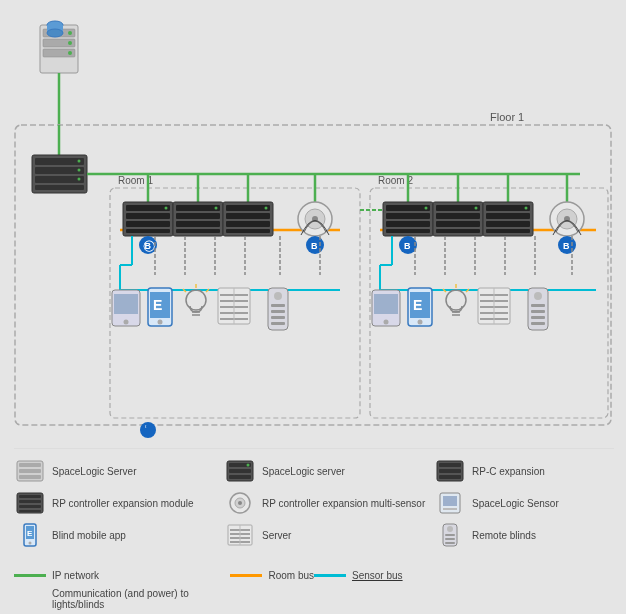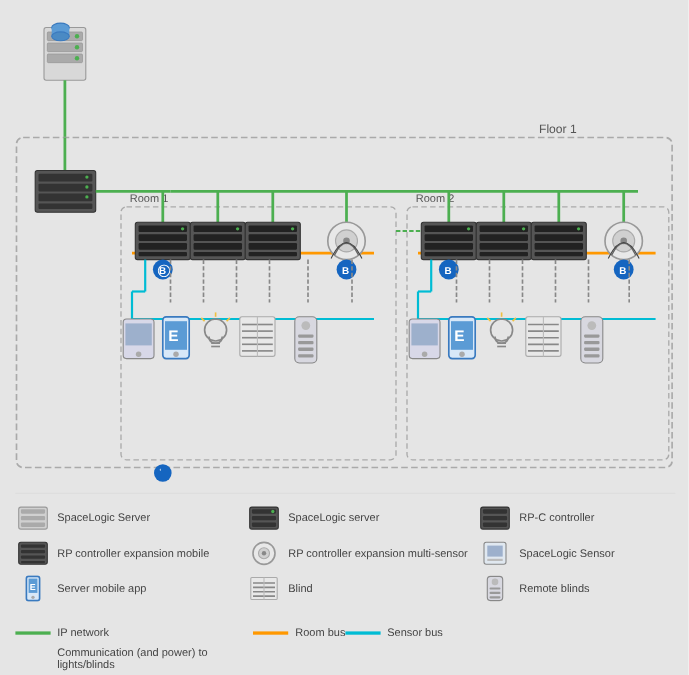--- a/index.html
+++ b/index.html
@@ -386,34 +386,34 @@
         </div>
         <div class="legend-item">
           <div class="legend-icon">
             <svg width="30" height="24" viewBox="0 0 30 24">
               <rect x="2" y="2" width="26" height="20" rx="2" fill="#555" stroke="#333" stroke-width="1"></rect>
               <rect x="4" y="4" width="22" height="4" rx="1" fill="#333"></rect>
               <rect x="4" y="10" width="22" height="4" rx="1" fill="#333"></rect>
               <rect x="4" y="16" width="22" height="4" rx="1" fill="#333"></rect>
             </svg>
           </div>
-          <span class="legend-text">RP-C controller</span>
+          <span class="legend-text">RP-C expansion</span>
         </div>
 
         <div class="legend-item">
           <div class="legend-icon">
             <svg width="30" height="24" viewBox="0 0 30 24">
               <rect x="2" y="2" width="26" height="20" rx="2" fill="#555" stroke="#333" stroke-width="1"></rect>
               <rect x="4" y="4" width="22" height="3" rx="1" fill="#333"></rect>
               <rect x="4" y="9" width="22" height="3" rx="1" fill="#333"></rect>
               <rect x="4" y="14" width="22" height="3" rx="1" fill="#333"></rect>
               <rect x="4" y="19" width="22" height="2" rx="1" fill="#333"></rect>
             </svg>
           </div>
-          <span class="legend-text">RP controller expansion mobile</span>
+          <span class="legend-text">RP controller expansion module</span>
         </div>
         <div class="legend-item">
           <div class="legend-icon">
             <svg width="30" height="24" viewBox="0 0 30 24">
               <circle cx="15" cy="12" r="10" fill="#e8e8e8" stroke="#999" stroke-width="1.5"></circle>
               <circle cx="15" cy="12" r="5" fill="#d0d0d0" stroke="#aaa" stroke-width="1"></circle>
               <circle cx="15" cy="12" r="2" fill="#888"></circle>
             </svg>
           </div>
           <span class="legend-text">RP controller expansion multi-sensor</span>
@@ -431,34 +431,34 @@
 
         <div class="legend-item">
           <div class="legend-icon">
             <svg width="30" height="24" viewBox="0 0 30 24">
               <rect x="9" y="1" width="12" height="22" rx="2" fill="#d8e8f8" stroke="#3a7abf" stroke-width="1.5"></rect>
               <rect x="11" y="3" width="8" height="13" fill="#5b9bd5"></rect>
               <text x="12" y="13" font-size="8" font-weight="bold" fill="white" font-family="Arial">E</text>
               <circle cx="15" cy="20" r="1.5" fill="#aaa"></circle>
             </svg>
           </div>
-          <span class="legend-text">Server mobile app</span>
+          <span class="legend-text">Blind mobile app</span>
         </div>
         <div class="legend-item">
           <div class="legend-icon">
             <svg width="30" height="24" viewBox="0 0 30 24">
               <rect x="3" y="2" width="24" height="20" rx="1" fill="#e8e8e8" stroke="#aaa" stroke-width="1"></rect>
               <line x1="5" y1="7" x2="25" y2="7" stroke="#888" stroke-width="1.5"></line>
               <line x1="5" y1="11" x2="25" y2="11" stroke="#888" stroke-width="1.5"></line>
               <line x1="5" y1="15" x2="25" y2="15" stroke="#888" stroke-width="1.5"></line>
               <line x1="5" y1="19" x2="25" y2="19" stroke="#888" stroke-width="1.5"></line>
               <line x1="15" y1="2" x2="15" y2="22" stroke="#bbb" stroke-width="1"></line>
             </svg>
           </div>
-          <span class="legend-text">Blind</span>
+          <span class="legend-text">Server</span>
         </div>
 
         <div class="legend-item">
           <div class="legend-icon">
             <svg width="30" height="24" viewBox="0 0 30 24">
               <rect x="8" y="1" width="14" height="22" rx="3" fill="#d8d8e0" stroke="#888" stroke-width="1"></rect>
               <circle cx="15" cy="6" r="3" fill="#bbb"></circle>
               <rect x="10" y="11" width="10" height="2" rx="1" fill="#999"></rect>
               <rect x="10" y="15" width="10" height="2" rx="1" fill="#999"></rect>
               <rect x="10" y="19" width="10" height="2" rx="1" fill="#999"></rect>
@@ -475,21 +475,21 @@
             <div style="width:32px; height:3px; background:#4caf50;"></div>
           </div>
           <span class="legend-text">IP network</span>
         </div>
         <div class="legend-item" style="width: 150px; justify-content: flex-end;">
           <div class="legend-icon">
             <div style="width:32px; height:3px; background:#ff9800;"></div>
           </div>
           <span class="legend-text">Room bus</span>
         </div>
-        <div class="legend-item" style="width: 150px;">
+        <div class="legend-item" style="width: 150px; text-decoration: underline;">
           <div class="legend-icon">
             <div style="width:32px; height:3px; background:#00bcd4;"></div>
           </div>
           <span class="legend-text">Sensor bus</span>
         </div>
         <div class="legend-item" style="width: 220px;">
           <div class="legend-icon">
             
           </div>
           <span class="legend-text">Communication (and power) to lights/blinds</span>

